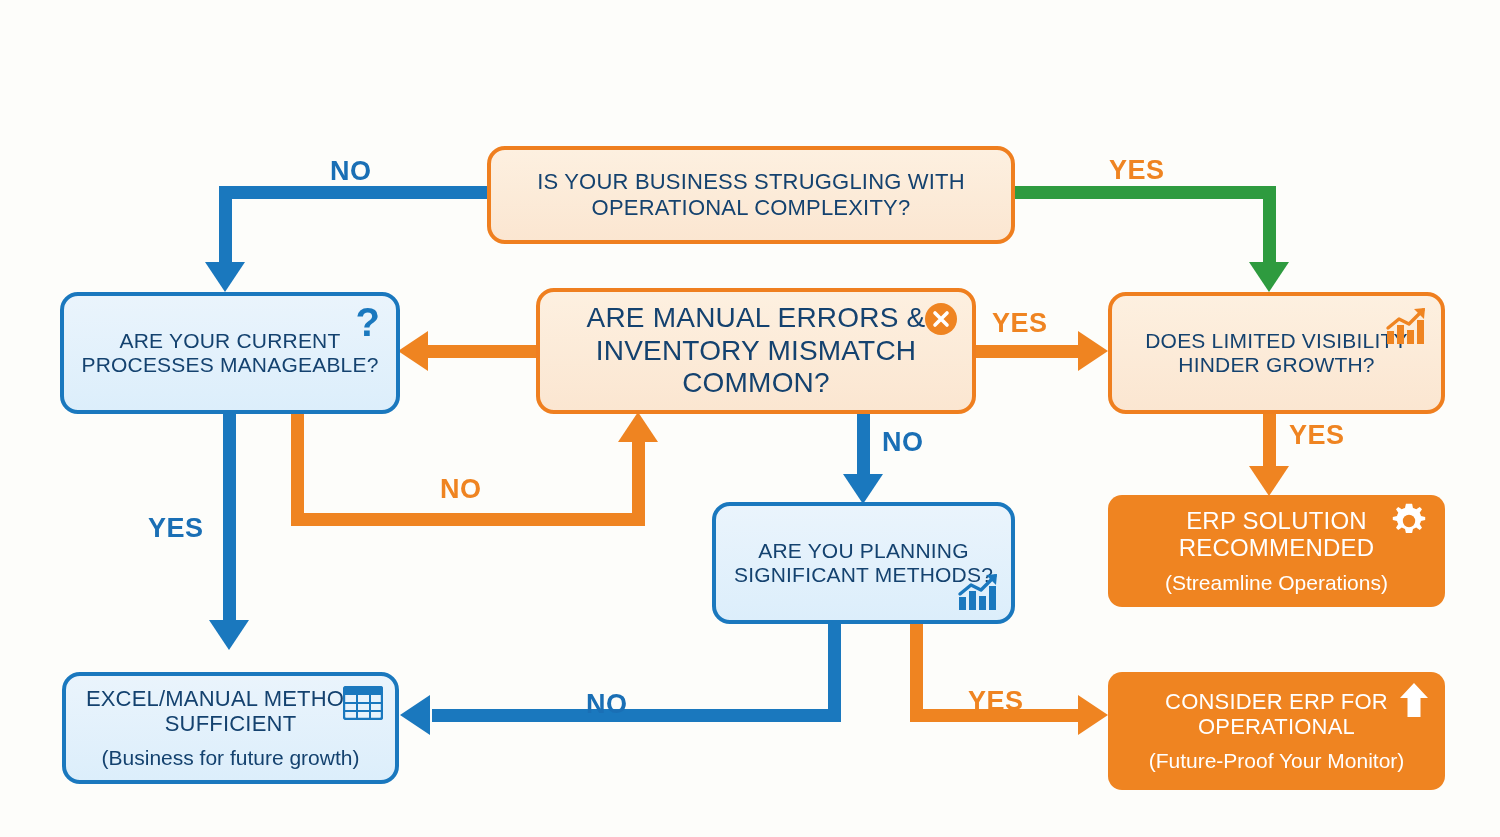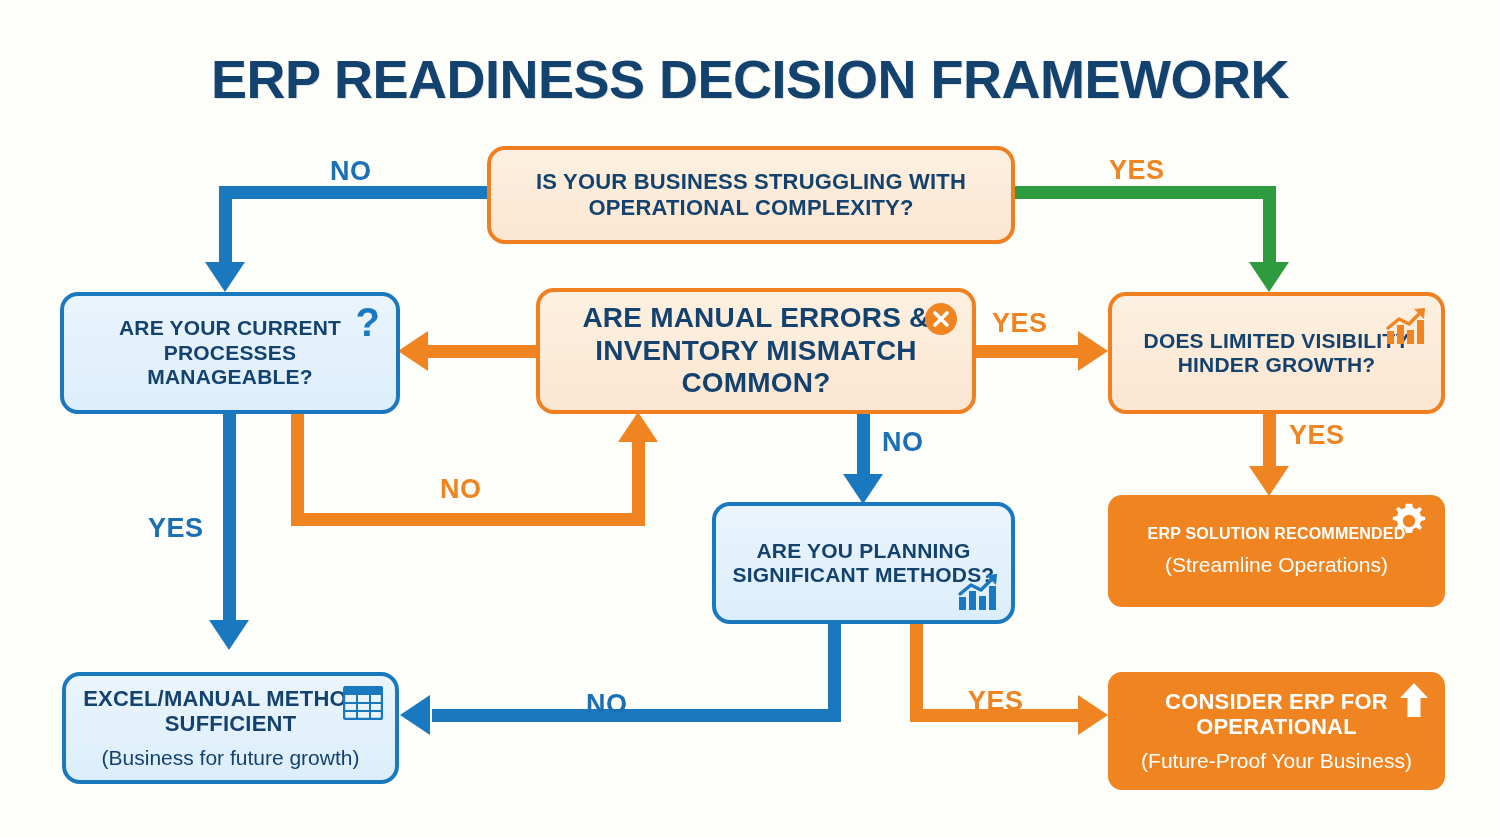--- a/index.html
+++ b/index.html
@@ -34,21 +34,21 @@
     border-radius: 18px;
     display: flex;
     flex-direction: column;
     align-items: center;
     justify-content: center;
     text-align: center;
     padding: 6px 14px;
     z-index: 5;
   }
   .node .ttl {
-    font-weight: 700;
+    font-weight: 400;
     letter-spacing: 0.2px;
     line-height: 1.16;
   }
   .node .sub {
     font-weight: 400;
     line-height: 1.15;
     margin-top: 9px;
   }
 
   
@@ -80,21 +80,21 @@
   #n-errors  { left: 536px;  top: 288px; width: 440px; height: 126px; }
   #n-errors .ttl { font-size: 28px; }
 
   #n-visibility { left: 1108px; top: 292px; width: 337px; height: 122px; }
   #n-visibility .ttl { font-size: 21px; }
 
   #n-growth  { left: 712px;  top: 502px; width: 303px; height: 122px; }
   #n-growth .ttl { font-size: 21px; }
 
   #n-erp     { left: 1108px; top: 495px; width: 337px; height: 112px; border-radius: 14px; }
-  #n-erp .ttl { font-size: 16px; }
+  #n-erp .ttl { font-size: 24px; }
   #n-erp .sub { font-size: 21px; }
 
   #n-excel   { left: 62px;   top: 672px; width: 337px; height: 112px; }
   #n-excel .ttl { font-size: 22px; }
   #n-excel .sub { font-size: 21px; }
 
   #n-scal    { left: 1108px; top: 672px; width: 337px; height: 118px; border-radius: 14px; }
   #n-scal .ttl { font-size: 22px; }
   #n-scal .sub { font-size: 21px; }
 
@@ -141,21 +141,20 @@
     font-family: "Liberation Sans", sans-serif;
   }
   .lb-blue   { color: #1a6fb5; }
   .lb-orange { color: #ef8421; }
 </style>
 </head>
 <body>
 
 <div id="stage">
 
-  <div class="title">ERP READINESS DECISION FRAMEWORK</div>
 
   <div class="seg b" style="left:219px; top:186px; width:272px; height:13px;"></div>
   <div class="seg b" style="left:219px; top:186px; width:13px; height:82px;"></div>
   <div class="ahead ah-down-b" style="left:205px; top:262px;"></div>
   <div class="elabel lb-blue" style="left:330px; top:156px;">NO</div>
 
   <div class="seg g" style="left:1011px; top:186px; width:265px; height:13px;"></div>
   <div class="seg g" style="left:1263px; top:186px; width:13px; height:82px;"></div>
   <div class="ahead ah-down-g" style="left:1249px; top:262px;"></div>
   <div class="elabel lb-orange" style="left:1109px; top:155px;">YES</div>
@@ -260,21 +259,21 @@
       <svg width="40" height="34" viewBox="0 0 40 34">
         <rect x="1" y="1" width="38" height="32" rx="2" fill="#e8f3fc" stroke="#1a78be" stroke-width="2.4"></rect>
         <rect x="1" y="1" width="38" height="8" fill="#1a78be"></rect>
         <path d="M14 9 V33 M27 9 V33 M1 17 H39 M1 25 H39" stroke="#1a78be" stroke-width="2"></path>
       </svg>
     </span>
   </div>
 
   <div class="node solid-orange" id="n-scal">
     <div class="ttl">CONSIDER ERP FOR OPERATIONAL</div>
-    <div class="sub">(Future-Proof Your Business)</div>
+    <div class="sub">(Future-Proof Your Monitor)</div>
     <span class="ic" id="ic-uparrow">
       <svg width="30" height="36" viewBox="0 0 30 36">
         <path fill="#ffffff" d="M15 1 L29 16 L21.5 16 L21.5 35 L8.5 35 L8.5 16 L1 16 Z"></path>
       </svg>
     </span>
   </div>
 
 </div>
 
 </body></html>

